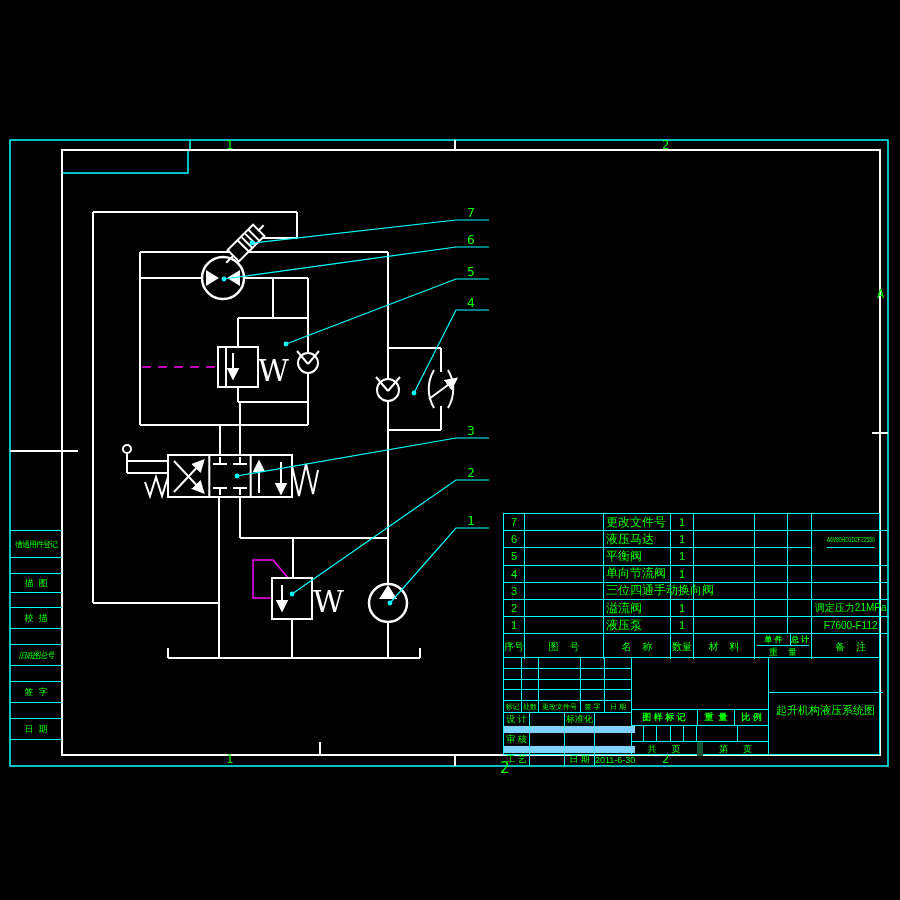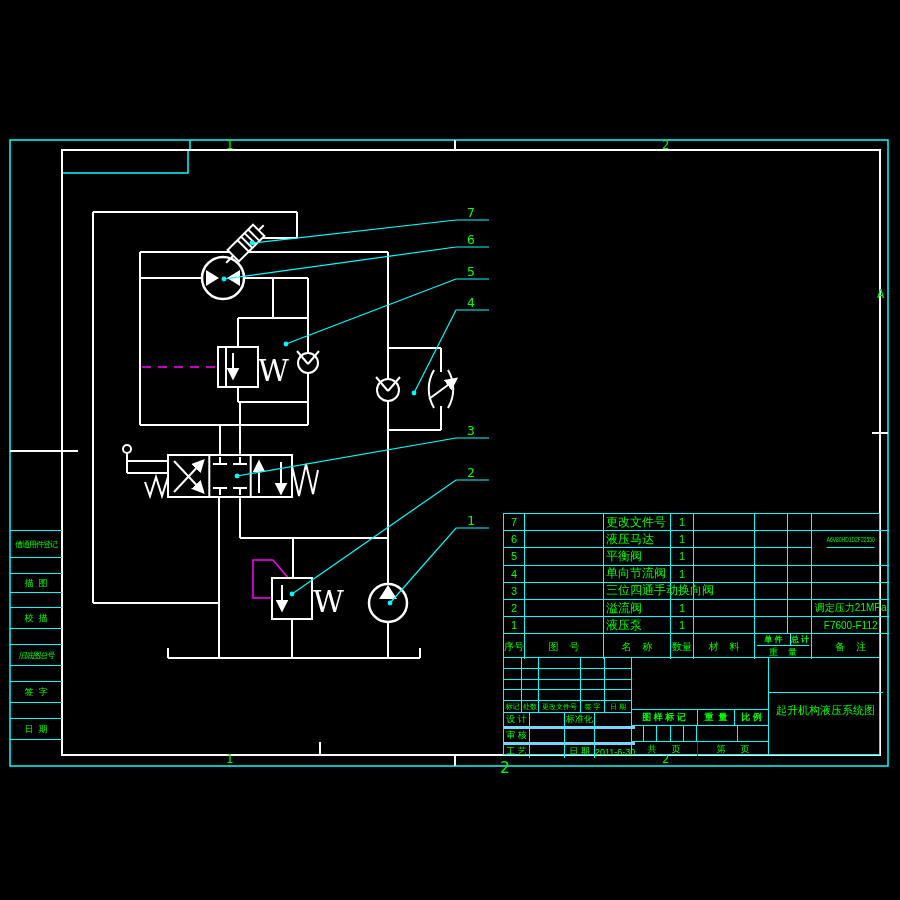--- a/index.html
+++ b/index.html
@@ -39,33 +39,33 @@
   .tbc{color:#00ff00;font-size:9px;display:flex;align-items:center;justify-content:center;
        white-space:pre;overflow:visible;}
   #tb-left{position:absolute;left:0;top:0;width:127px;height:96px;border-right:1px solid #00ffff;}
   .rev-grid{display:grid;grid-template-columns:18px 17px 42px 24px 1fr;height:43px;}
   .rev-grid div{border-right:1px solid #00ffff;border-bottom:1px solid #00ffff;}
   .rev-grid div:nth-child(5n){border-right:none;}
   .revlab{display:grid;grid-template-columns:18px 17px 42px 24px 1fr;height:12px;}
   .revlab .tbc{border-right:1px solid #00ffff;border-bottom:1px solid #00ffff;font-size:7px;}
   .revlab .tbc:last-child{border-right:none;}
   .sig{display:grid;grid-template-columns:26px 35px 30px 1fr;grid-template-rows:repeat(3,1fr);height:41px;}
-  .sig .tbc{border-right:1px solid #00ffff;border-bottom:3px solid #7dd3fc;font-size:9px;}
+  .sig .tbc{border-right:1px solid #00ffff;border-bottom:7px solid #7dd3fc;font-size:9px;}
   .sig .tbc:nth-child(4n){border-right:none;}
   .sig .tbc:nth-child(n+9){border-bottom:none;}
   #tb-mid{position:absolute;left:127px;top:0;width:137px;height:96px;border-right:1px solid #00ffff;}
   .mid-top{height:51px;border-bottom:1px solid #00ffff;}
   .mid-h{display:flex;height:15px;border-bottom:1px solid #00ffff;}
   .mid-h .tbc{border-right:1px solid #00ffff;font-weight:bold;}
   .mid-h .tbc:last-child{border-right:none;}
   .mid-s{display:flex;height:15px;border-bottom:1px solid #00ffff;}
   .mid-s div{border-right:1px solid #00ffff;}
   .mid-s div:last-child{border-right:none;}
   .mid-b{display:flex;height:14px;}
-  .mid-b .tbc{border-right:1px solid #14532d;}
+  .mid-b .tbc{border-right:6px solid #14532d;}
   .mid-b .tbc:last-child{border-right:none;}
   #tb-right{position:absolute;left:264px;top:4px;width:115px;height:96px;}
   .tr-top{height:30px;border-bottom:1px solid #00ffff;}
   .tr-title{height:66px;display:flex;justify-content:center;align-items:flex-start;
             padding-top:10px;color:#00ff00;font-size:11px;white-space:nowrap;}
   
   #strip{left:10px;top:530px;width:52px;height:236px;}
   .srow{border-top:1px solid #00ffff;display:flex;align-items:center;justify-content:center;
         color:#00ff00;font-size:9px;white-space:pre;}
   .srow.small{font-size:8px;letter-spacing:-1px;}

